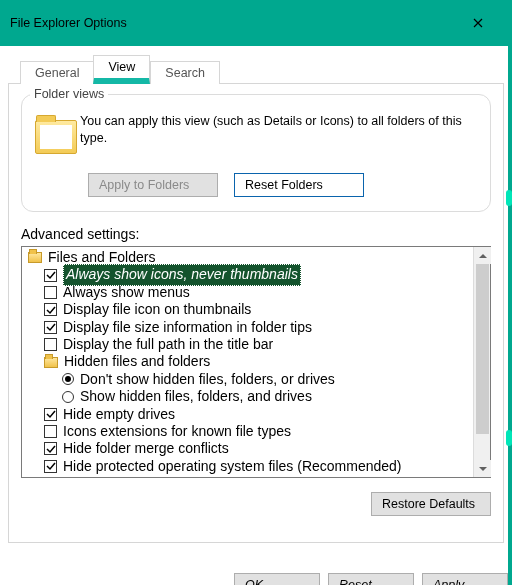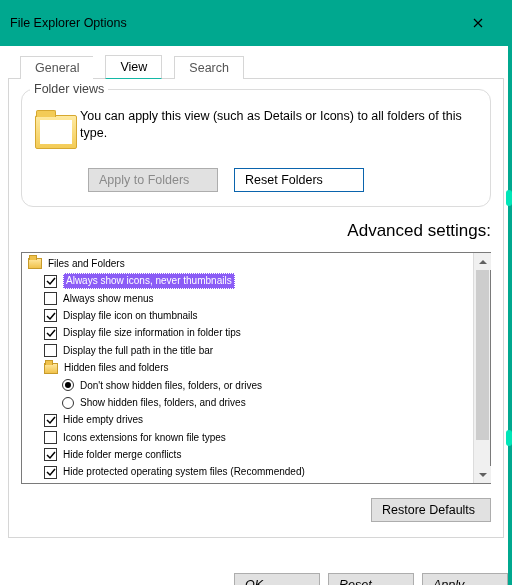--- a/index.html
+++ b/index.html
@@ -43,31 +43,31 @@
     margin-top: 8px;
     padding-left: 12px;
     position: relative;
     z-index: 2;
   }
   .tab {
     border: 1px solid #d6d6d6;
     border-bottom: none;
     background: #fff;
     padding: 4px 14px;
-    margin-right: 12px;
+    margin-right: 0;
     position: relative;
     top: 1px;
     color: #555;
     cursor: pointer;
     font-size: 12.5px;
   }
   .tab.active {
     background: #fff;
     top: 1px;
-    border-bottom: 1px solid #14b8a6;
+    border-bottom: 6px solid #14b8a6;
     color: #000;
   }
   .tab.inactive-left { border-right: none; }
   .tabpanel {
     border: 1px solid #d6d6d6;
     background: #fff;
     position: relative;
     padding: 10px 12px 12px 12px;
     height: 460px;
   }
@@ -119,32 +119,32 @@
   .btn {
     background:#e1e1e1;
     border:1px solid #adadad;
     padding:4px 10px;
     font-size:12.5px;
     min-width:130px;
     cursor:pointer;
   }
   .btn.disabled { color:#8a8a8a; cursor:default; }
   .btn.outlined { background:#fff; border:1.5px solid #0a64ad; color:#000; }
-  .adv-label { font-size:17px; margin-bottom:11px;text-align:right; }
+  .adv-label { font-size:14px; margin-bottom:4px; }
   .adv-box {
     border:1px solid #7a7a7a;
     height:232px;
     display:flex;
     background:#fff;
   }
   .adv-tree {
     flex:1;
     overflow:hidden;
     padding:2px 0 2px 4px;
-    font-size:10px;
+    font-size:14px;
     line-height:1.38;
   }
   .tree-row { display:flex; align-items:center; height:17.4px; white-space:nowrap; }
   .tree-indent0 { padding-left:2px; }
   .tree-indent1 { padding-left:18px; }
   .tree-indent2 { padding-left:36px; }
   .mini-folder {
     width:14px; height:11px;
     background:linear-gradient(#ffe79e,#f0c24b);
     border:1px solid #c79a2a;
@@ -162,24 +162,25 @@
   }
   .chk.checked svg { width:10px; height:10px; display:block; }
   .radio {
     width:12px; height:12px; border:1px solid #333; border-radius:50%;
     margin-right:6px; display:inline-flex; align-items:center; justify-content:center; background:#fff;
   }
   .radio.selected::after {
     content:""; width:6px; height:6px; background:#000; border-radius:50%;
   }
   .tree-label.selected {
-    background:#8b5cf6;
+    background:#14532d;
     color:#fff;
     padding:0 2px;
     border:1px dotted #fff;
+    font-style:italic;
   }
   .scroll-col {
     width:17px;
     background:#f0f0f0;
     border-left:1px solid #dcdcdc;
     position:relative;
   }
   .scroll-up, .scroll-down {
     position:absolute; left:0; width:17px; height:17px;
     display:flex; align-items:center; justify-content:center;

